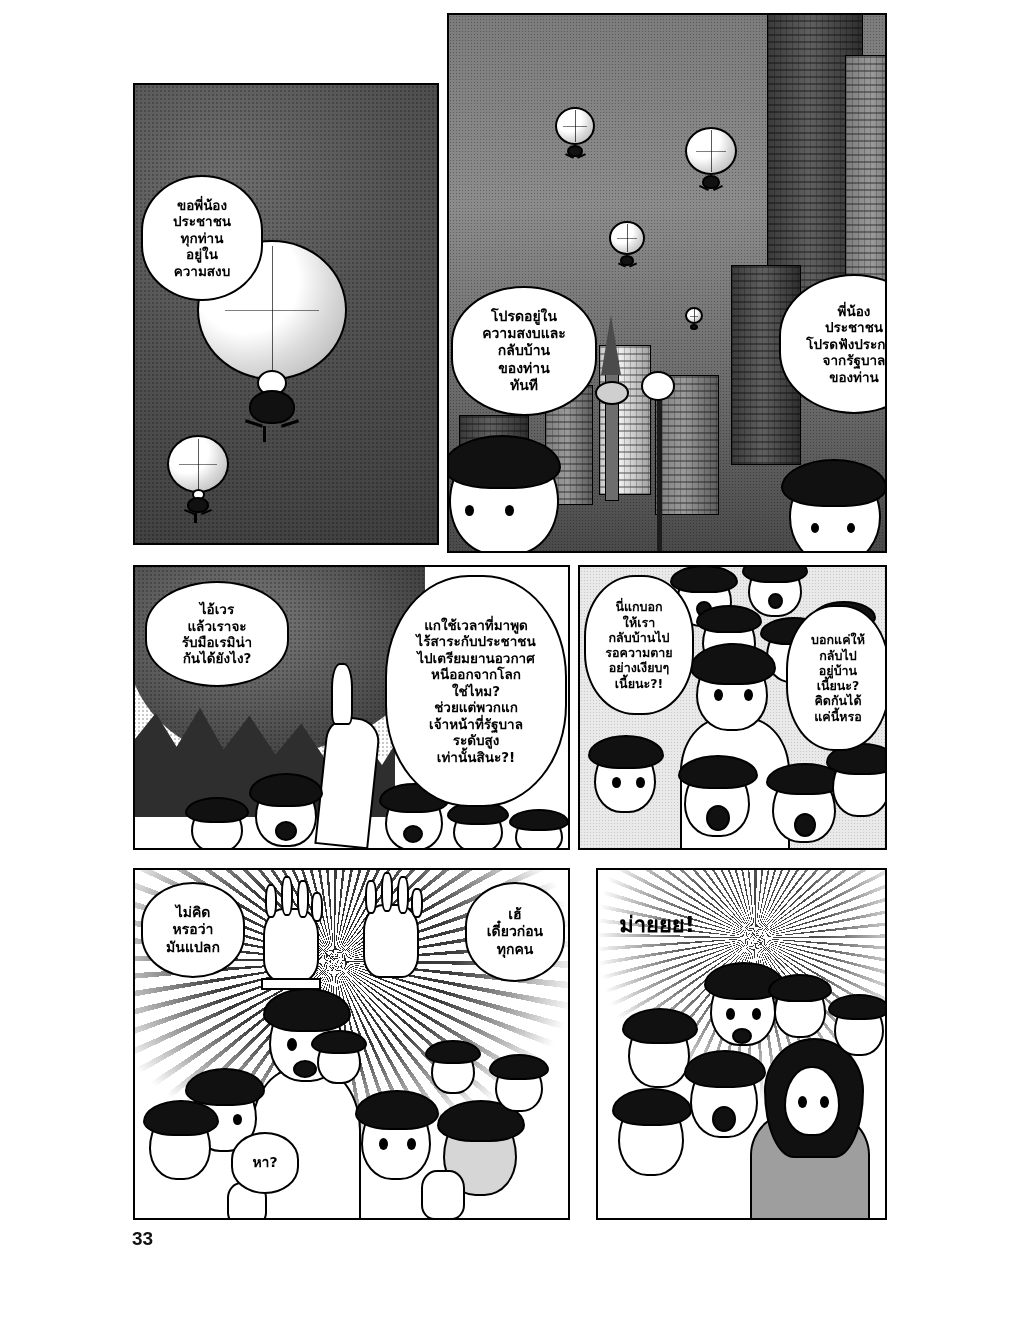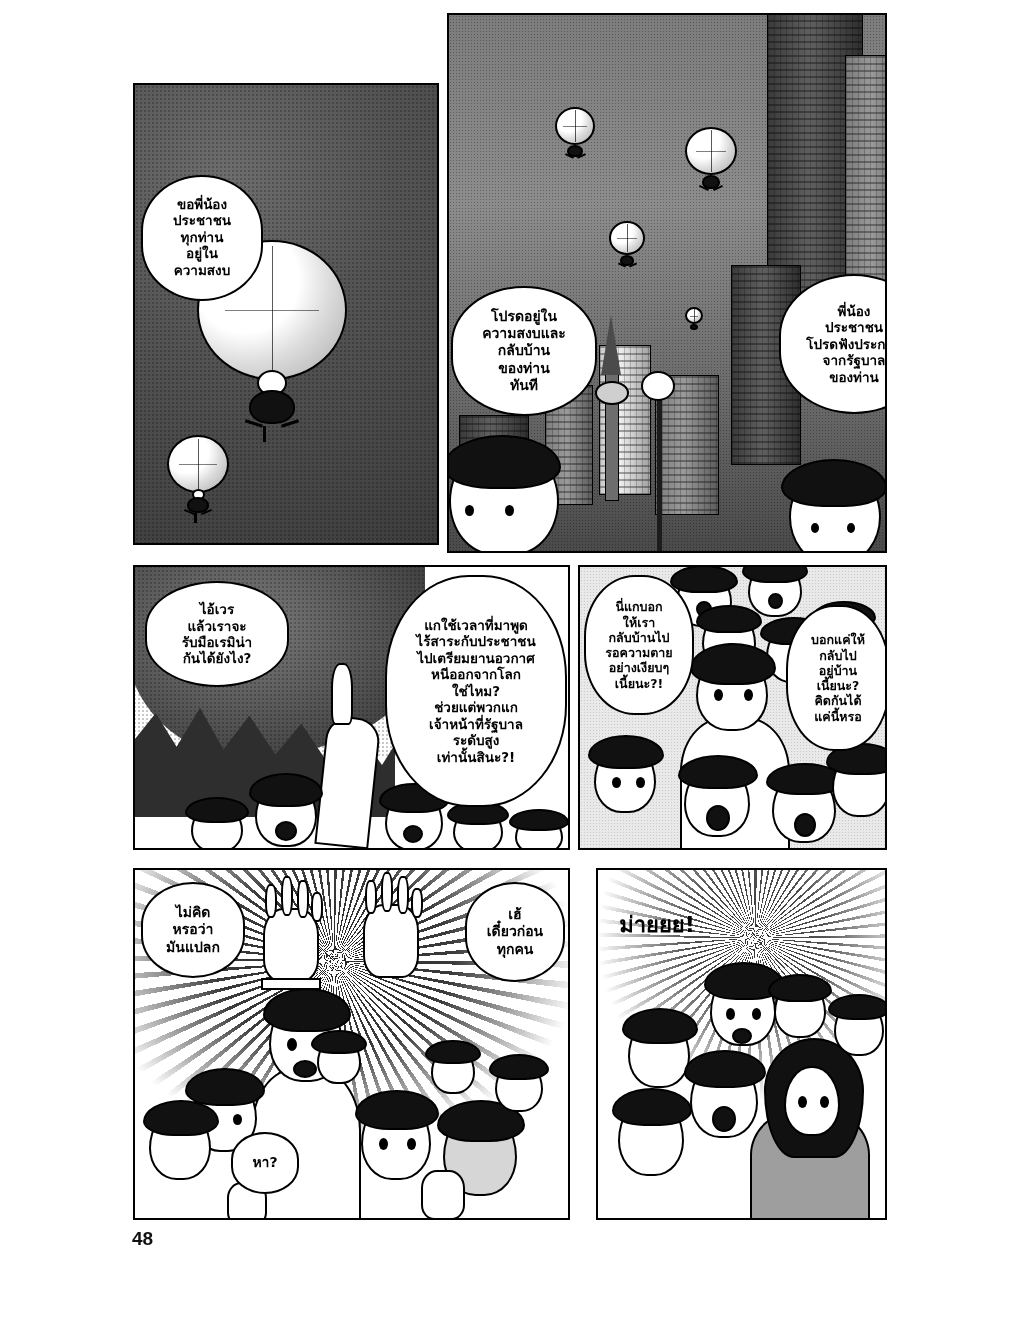--- a/index.html
+++ b/index.html
@@ -28,21 +28,20 @@
     border: 2px solid #000;
     background: #ffffff;
     overflow: hidden;
     box-sizing: border-box;
   }
 
   
   .sky-dark {
     background:
       radial-gradient(circle at 30% 20%, #6e6e6e 0%, #545454 40%, #3d3d3d 100%);
-    font-family: Liberation Serif, serif;
   }
   .sky-mid {
     background:
       linear-gradient(180deg, #7c7c7c 0%, #8c8c8c 35%, #6b6b6b 70%, #4a4a4a 100%);
   }
   .crowd-bg {
     background: #e9e9e9;
   }
 
   
@@ -587,15 +586,15 @@
     <div class="head" style="left:176px; top:110px; width:52px; height:58px;"></div>
     <div class="hair" style="left:170px; top:104px; width:64px; height:28px;"></div>
 
     <div class="head" style="left:236px; top:130px; width:50px; height:56px;"></div>
     <div class="hair" style="left:230px; top:124px; width:62px; height:26px;"></div>
 
     <div class="shout" style="left:4px; top:42px; width:110px; font-size:22px;text-align:center;">ม่ายยย!</div>
 
   </div>
 
-  <div class="page-num">48</div>
+  <div class="page-num">33</div>
 
 </div>
 
 </body></html>

